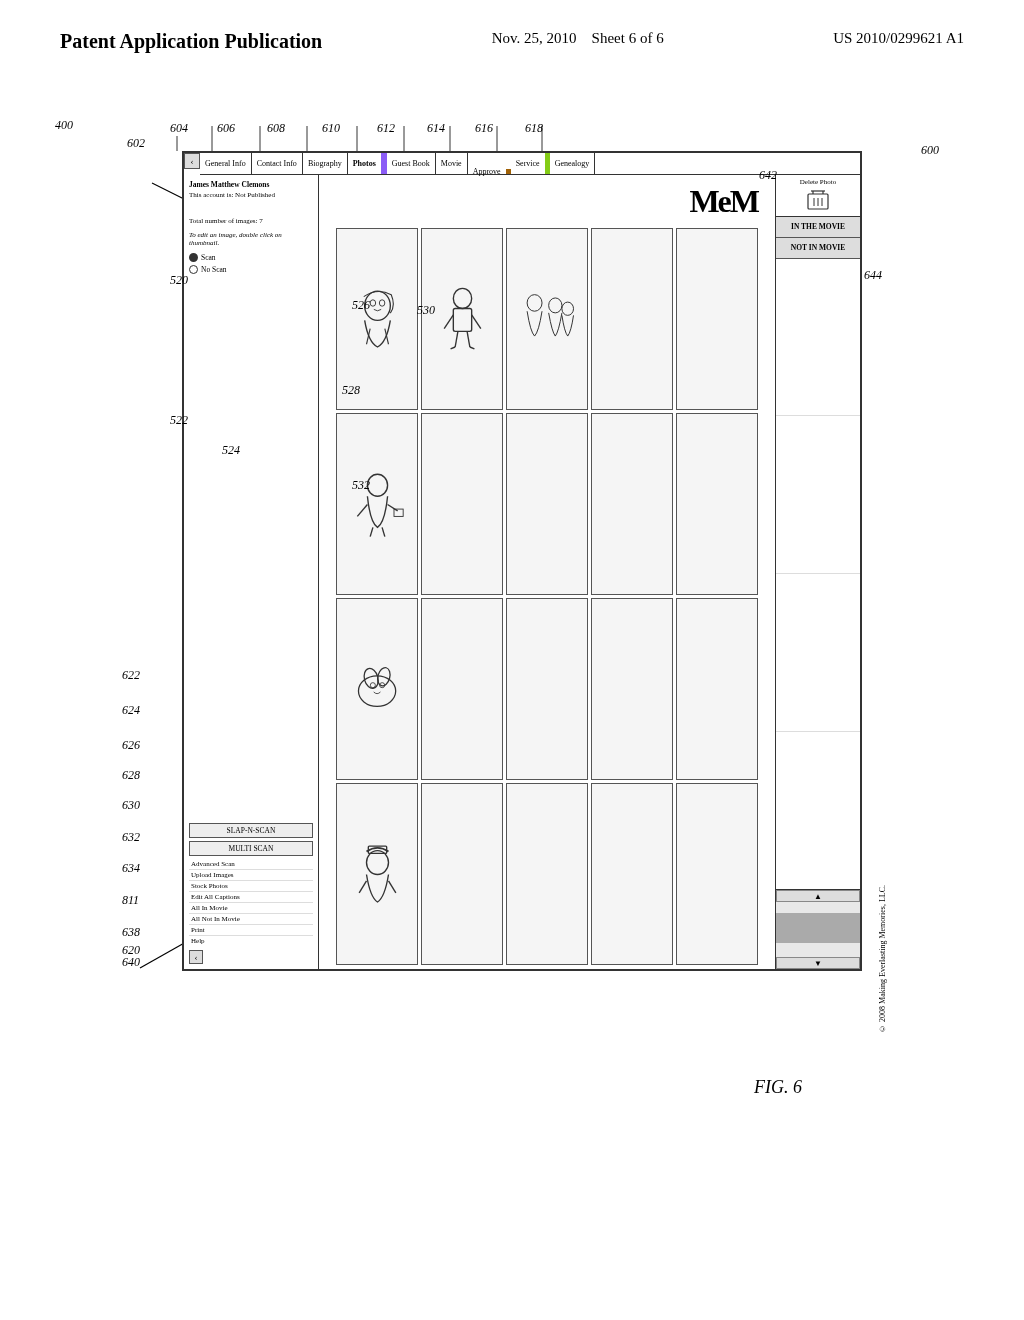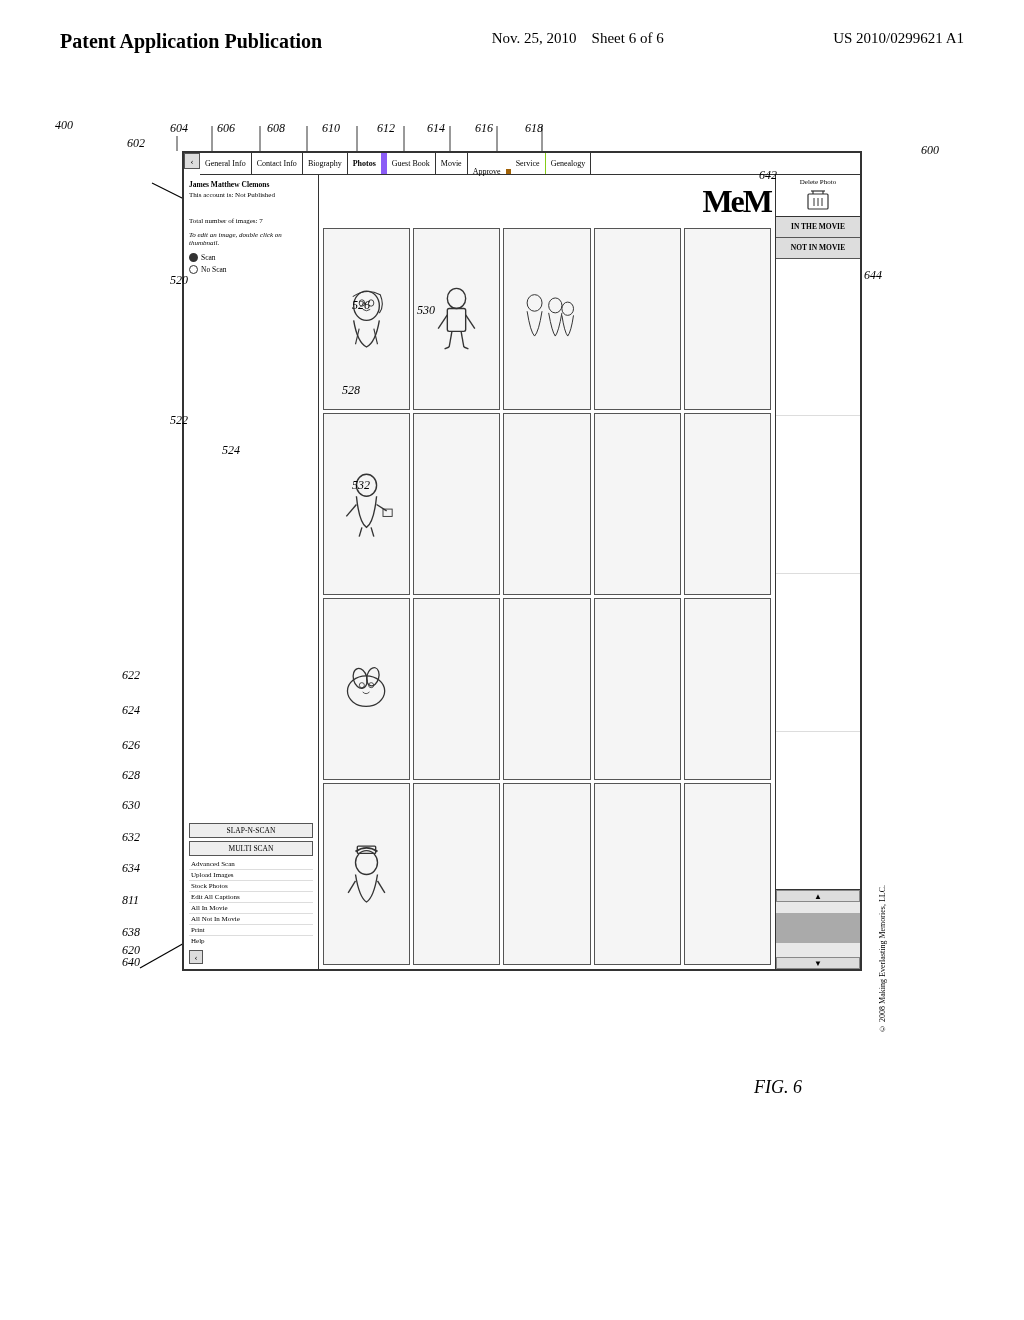--- a/index.html
+++ b/index.html
@@ -109,25 +109,25 @@
       <div style="position:absolute; top:0; left:0; width:16px; height:16px; border:1px solid #555; background:#ddd; display:flex; align-items:center; justify-content:center; font-size:9px; z-index:10;">‹</div>
 
       <div style="display:flex; align-items:stretch; height:22px; border-bottom:1px solid #333; margin-left:16px;">
         <div style="padding:2px 5px; border-right:1px solid #333; font-size:8px; white-space:nowrap; display:flex; align-items:center;">General Info</div>
         <div style="padding:2px 5px; border-right:1px solid #333; font-size:8px; white-space:nowrap; display:flex; align-items:center;">Contact Info</div>
         <div style="padding:2px 5px; border-right:1px solid #333; font-size:8px; white-space:nowrap; display:flex; align-items:center;">Biography</div>
         <div style="padding:2px 5px; border-right:6px solid #8b5cf6; font-size:8px; white-space:nowrap; display:flex; align-items:center; background:#fff; font-weight:bold;">Photos</div>
         <div style="padding:2px 5px; border-right:1px solid #333; font-size:8px; white-space:nowrap; display:flex; align-items:center;">Guest Book</div>
         <div style="padding:2px 5px; border-right:1px solid #333; font-size:8px; white-space:nowrap; display:flex; align-items:center;">Movie</div>
         <div style="padding:2px 5px; border-right:5px solid #a16207; font-size:8px; white-space:nowrap; display:flex; align-items:center;margin-top:16px;">Approve</div>
-        <div style="padding:2px 5px; border-right:1px solid #84cc16; font-size:8px; white-space:nowrap; display:flex; align-items:center;">Service</div>
+        <div style="padding:2px 5px; border-right:5px solid #84cc16; font-size:8px; white-space:nowrap; display:flex; align-items:center;">Service</div>
         <div style="padding:2px 5px; border-right:1px solid #333; font-size:8px; white-space:nowrap; display:flex; align-items:center;">Genealogy</div>
       </div>
 
-      <div style="display:flex; height:calc(100% - 22px);">
+      <div style="display:flex; height:calc(100% - 22px);gap:13px;">
 
         <div style="width:135px; border-right:1px solid #333; padding:5px; display:flex; flex-direction:column; justify-content:space-between;">
           <div>
             <div style="font-size:7.5px; font-weight:bold; margin-bottom:2px;">James Matthew Clemons</div>
             <div style="font-size:7px; margin-bottom:18px;">This account is: Not Published</div>
             <div style="font-size:7px; margin-bottom:6px;">Total number of images: 7</div>
             <div style="font-size:7px; margin-bottom:6px; font-style:italic;">To edit an image, double click on thumbnail.</div>
             <div style="display:flex; align-items:center; gap:3px; margin-bottom:3px; font-size:7.5px;">
               <span style="width:9px; height:9px; border-radius:50%; background:#333; display:inline-block;"></span>
               <span>Scan</span>

